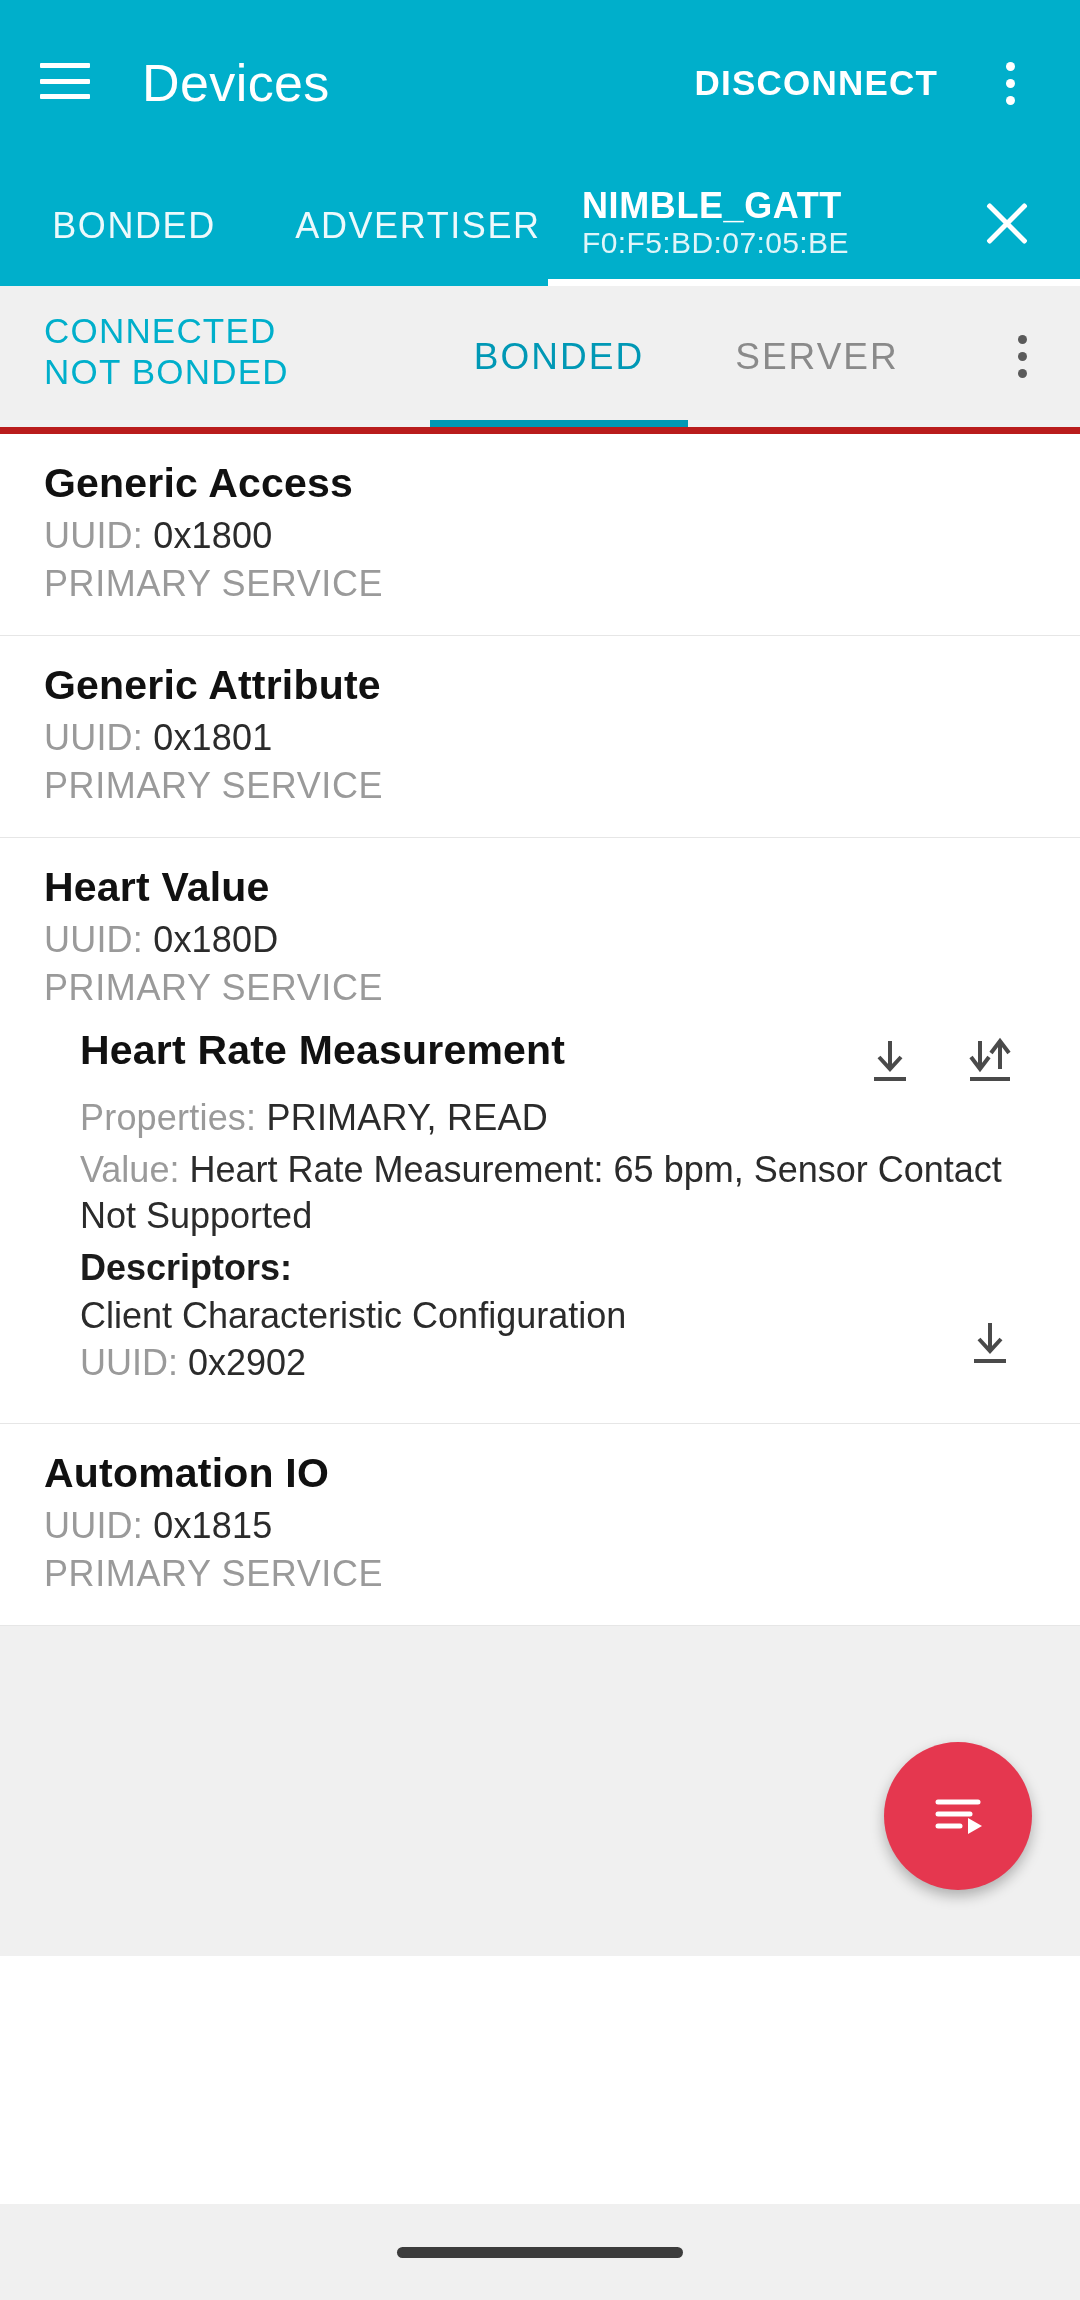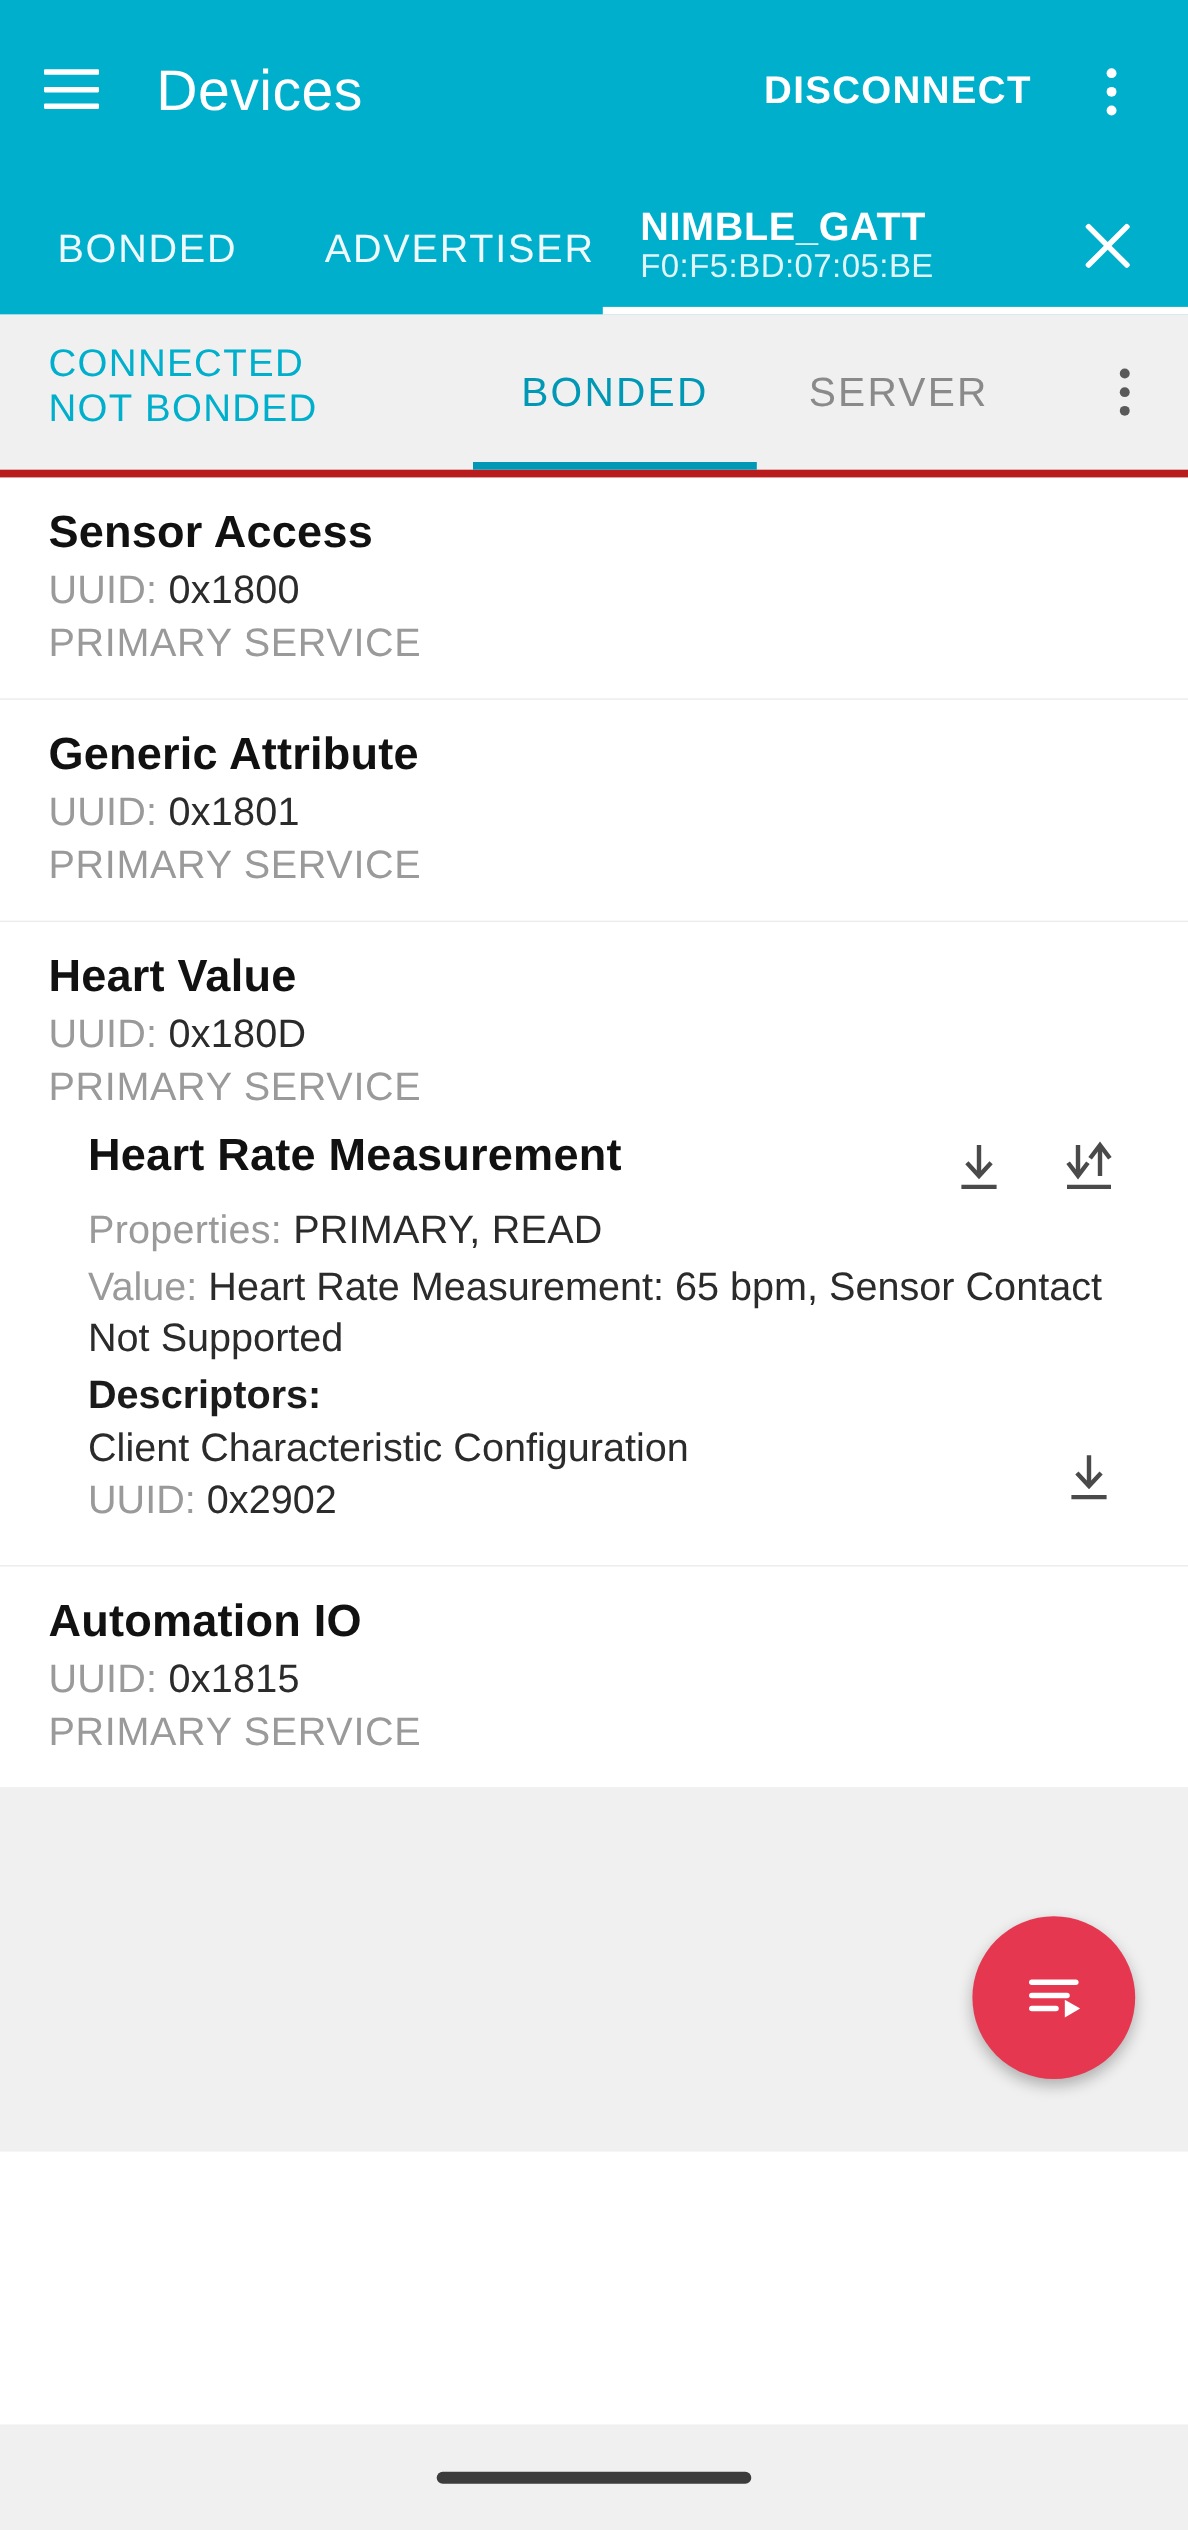--- a/index.html
+++ b/index.html
@@ -402,21 +402,21 @@
     <div class="overflow-dots">
       <i></i>
       <i></i>
       <i></i>
     </div>
   </div>
 
   <div class="list">
 
     <div class="service">
-      <div class="svc-name">Sensor Access</div>
+      <div class="svc-name">Generic Access</div>
       <div class="svc-uuid">
         <span>UUID:</span>
         <b>0x1800</b>
       </div>
       <div class="svc-type">PRIMARY SERVICE</div>
     </div>
 
     <div class="service">
       <div class="svc-name">Generic Attribute</div>
       <div class="svc-uuid">

